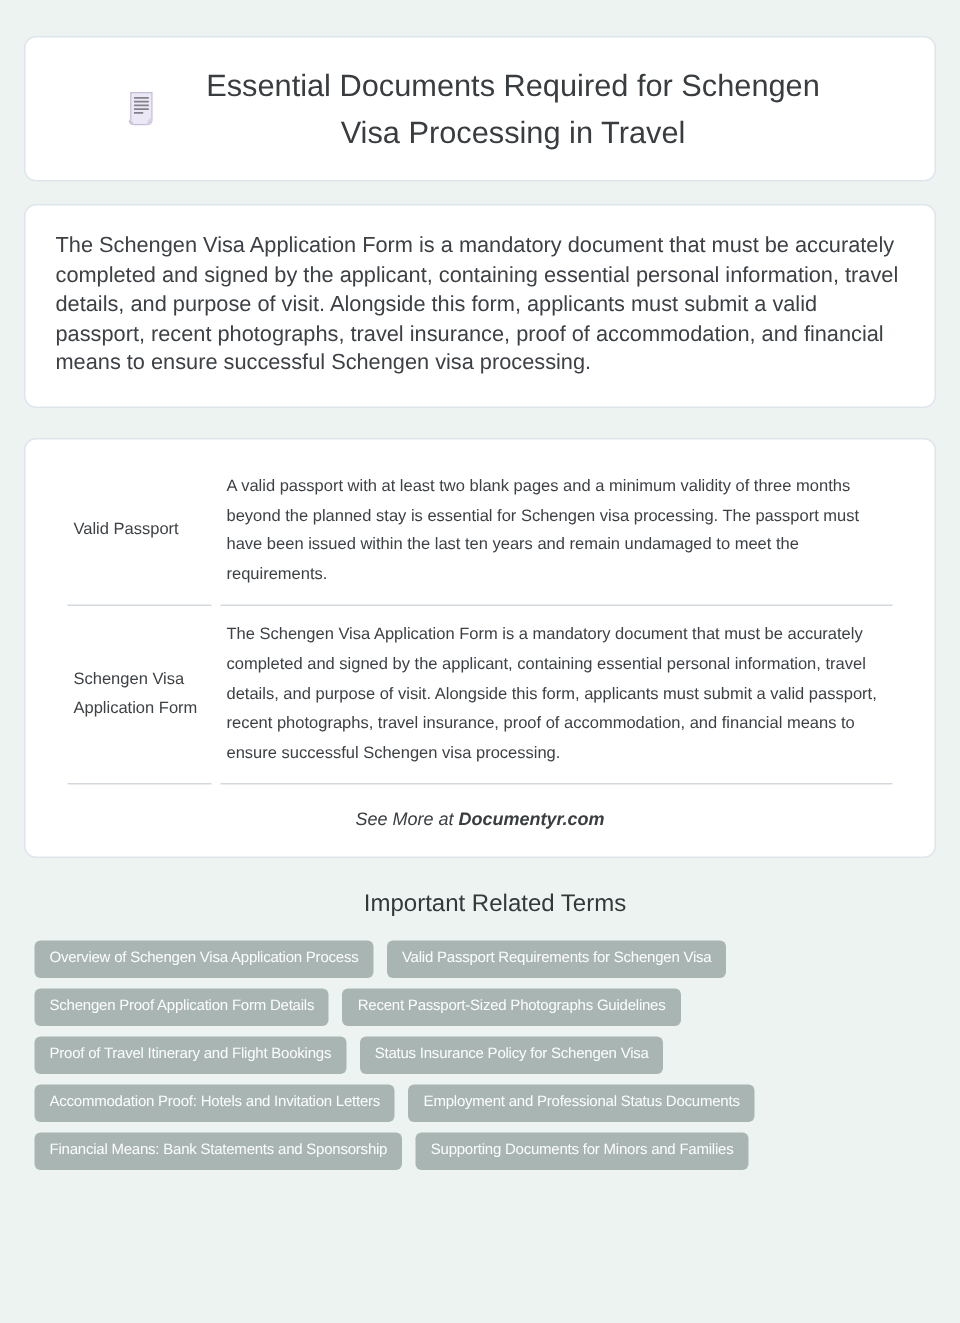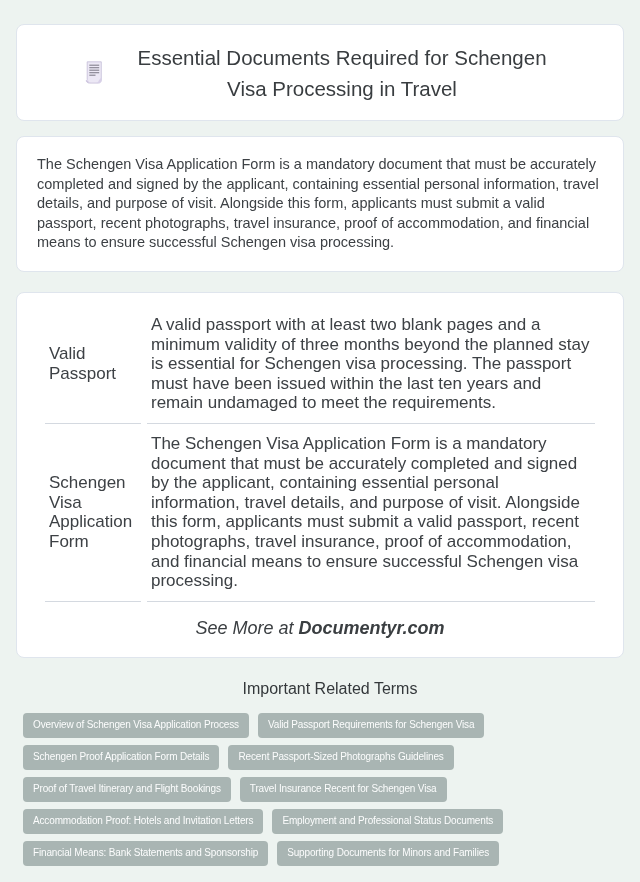--- a/index.html
+++ b/index.html
@@ -33,26 +33,26 @@
   .intro-card{ margin-top:15px; padding:18px 20px; }
   .intro-text{ font-size:14.5px; line-height:19.6px; color:var(--text); }
   
   .def-card{ margin-top:20px; padding:12px 22px 18px; }
   table.def-table{
     width:100%; border-collapse:separate; border-spacing:6px 0;
   }
   .def-table td{
     border-bottom:1px solid var(--divider);
     padding:10px 4px; vertical-align:middle;
-    font-size:17px; line-height:19.6px; color:var(--text);
+    font-size:11px; line-height:19.6px; color:var(--text);
   }
   .def-table td.term-cell{ width:96px; }
   .see-more{
     text-align:center; margin-top:16px;
-    font-style:italic; font-size:18px; color:#3a3e41;
+    font-style:italic; font-size:12px; color:#3a3e41;
   }
   .see-more b{ font-weight:bold; }
   
   .related-heading{
     text-align:center; margin:22px 0 15px;
     font-size:16px; font-weight:500; color:var(--heading-text);padding-left:20px;
   }
   .terms-wrap{
     margin:0 23px; display:flex; flex-wrap:wrap;
     gap:7px 9px; align-content:flex-start;
@@ -108,20 +108,20 @@
     </p>
   </div>
 
   <h2 class="related-heading">Important Related Terms</h2>
   <div class="terms-wrap" id="terms-wrap">
       <button class="pill">Overview of Schengen Visa Application Process</button>
       <button class="pill">Valid Passport Requirements for Schengen Visa</button>
       <button class="pill">Schengen Proof Application Form Details</button>
       <button class="pill">Recent Passport-Sized Photographs Guidelines</button>
       <button class="pill">Proof of Travel Itinerary and Flight Bookings</button>
-      <button class="pill">Travel Insurance Recent for Schengen Visa</button>
+      <button class="pill">Status Insurance Policy for Schengen Visa</button>
       <button class="pill">Accommodation Proof: Hotels and Invitation Letters</button>
       <button class="pill">Employment and Professional Status Documents</button>
       <button class="pill">Financial Means: Bank Statements and Sponsorship</button>
       <button class="pill">Supporting Documents for Minors and Families</button>
     </div>
 
 </div>
 
 </body></html>

